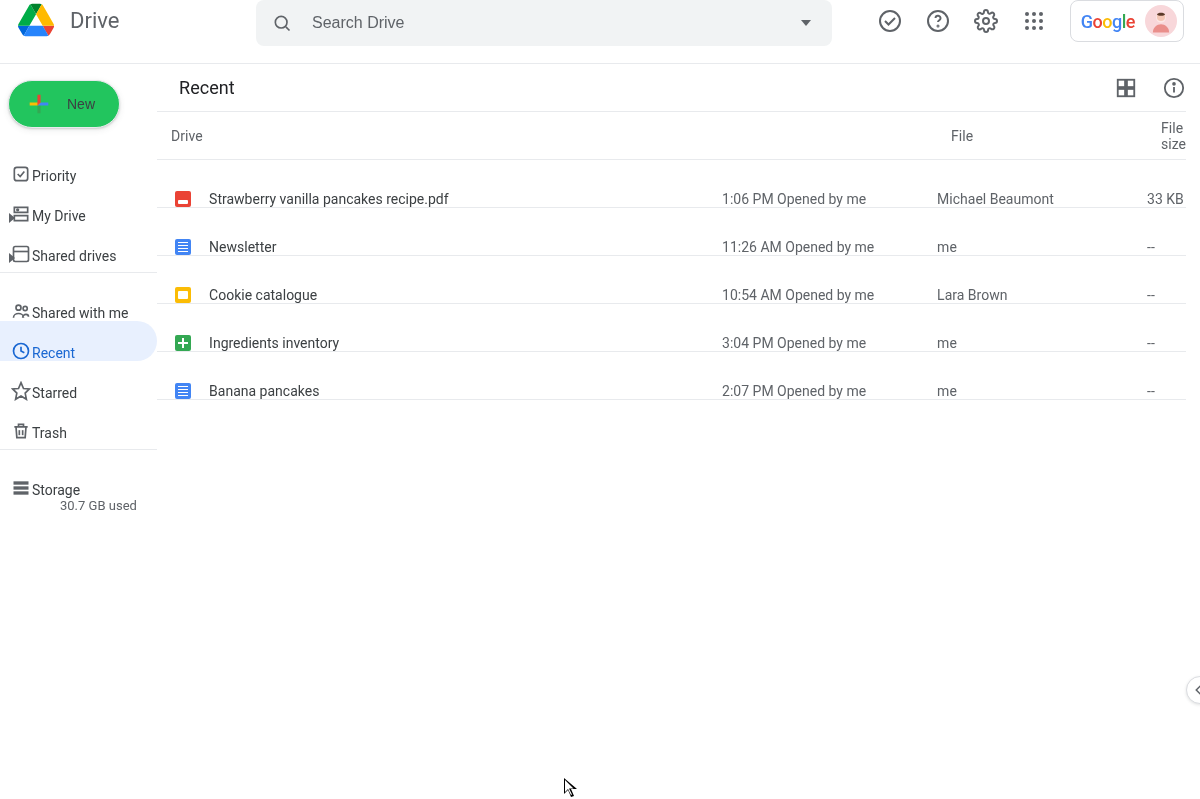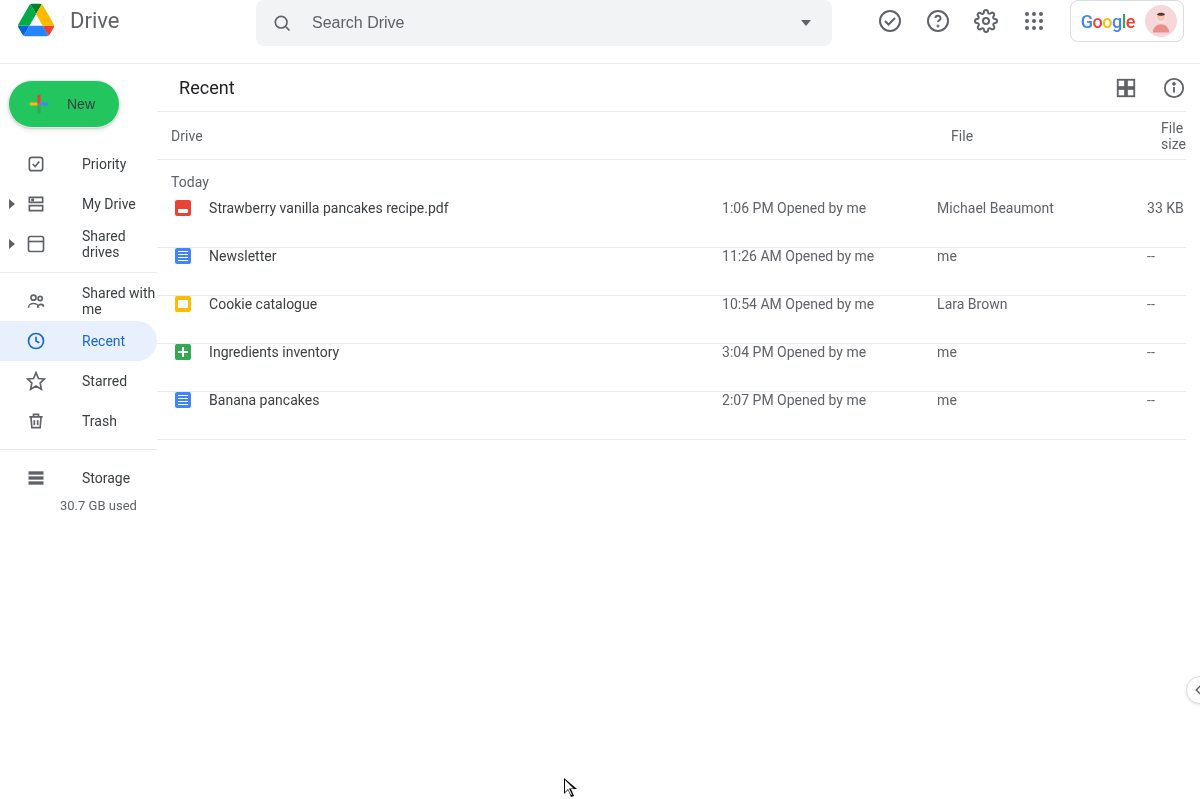--- a/index.html
+++ b/index.html
@@ -52,22 +52,22 @@
   .sidebar { width: 232px; padding-top: 16px; }
   .new-btn {
     display: inline-flex; align-items: center; gap: 14px;
     background: #22c55e; border: 1px solid #e8eaed; border-radius: 28px;
     height: 48px; padding: 0 24px 0 16px; margin-left: 8px;
     box-shadow: 0 1px 2px rgba(60,64,67,.2), 0 2px 6px rgba(60,64,67,.1);
     cursor: pointer; font-size: 14px; color: #3c4043; font-weight: 500;
   }
   .nav-list { margin-top: 16px; }
   .nav-item {
-    display: flex; align-items: center; gap: 36px; height: 40px;
-    padding-left: 26px; font-size: 14px; color: #3c4043; cursor: pointer;
+    display: flex; align-items: flex-end; gap: 1px; height: 40px;
+    padding-left: 11px; font-size: 14px; color: #3c4043; cursor: pointer;
     border-top-right-radius: 20px; border-bottom-right-radius: 20px;
     position: relative;
   }
   .nav-item .expand-caret {
     position: absolute; left: 6px; width: 12px; height: 12px;
     display:flex; align-items:center; justify-content:center; color:#5f6368;
   }
   .nav-item .navicon { width: 20px; height: 20px; color:#5f6368; display:flex; align-items:center; justify-content:center; flex-shrink:0; }
   .nav-item.active { background: #e8f0fe; color: #1967d2; }
   .nav-item.active .navicon { color: #1967d2; }
@@ -88,21 +88,21 @@
     border-bottom: 1px solid #e8eaed; font-size: 14px; color:#5f6368;
   }
   .col-name   { flex: 0 0 565px; }
   .col-action { flex: 0 0 215px; }
   .col-owner  { flex: 0 0 210px; }
   .col-size   { flex: 1; }
 
   .section-label { padding:14px 0 10px 14px; font-size:14px; color:#5f6368; }
 
   .file-row {
-    display:flex; align-items:flex-start; height:48px;
+    display:flex; align-items:flex-end; height:48px;
     border-bottom: 1px solid #e8eaed; font-size:14px; cursor:pointer;
   }
   .file-row .fname { display:flex; align-items:center; gap:18px; padding-left:18px; color:#3c4043; }
   .file-row .fname .ficon { width:16px; height:16px; display:flex; align-items:center; justify-content:center; }
   .file-row .meta { color:#5f6368; }
   .file-row .owner { color:#5f6368; }
   .file-row .size { color:#5f6368; }
 
   
   .ficon.pdf    { background:#ea4335; border-radius:2px; }
@@ -352,21 +352,20 @@
       </div>
     </div>
 
     <div class="table-head">
       <div class="col-name">Drive</div>
       <div class="col-action"></div>
       <div class="col-owner">File</div>
       <div class="col-size">File size</div>
     </div>
 
-    <div class="section-label">Today</div>
 
     <div id="file-list">
         <div class="file-row">
     <div class="col-name fname">
       <span class="ficon pdf"></span>
       <span>Strawberry vanilla pancakes recipe.pdf</span>
     </div>
     <div class="col-action meta">1:06 PM Opened by me</div>
     <div class="col-owner owner">Michael Beaumont</div>
     <div class="col-size size">33 KB</div>

